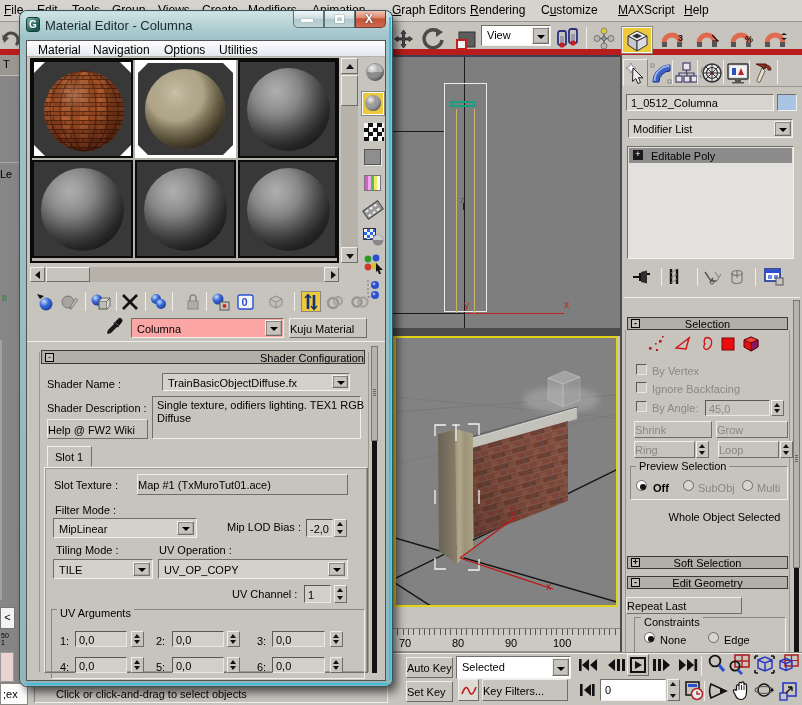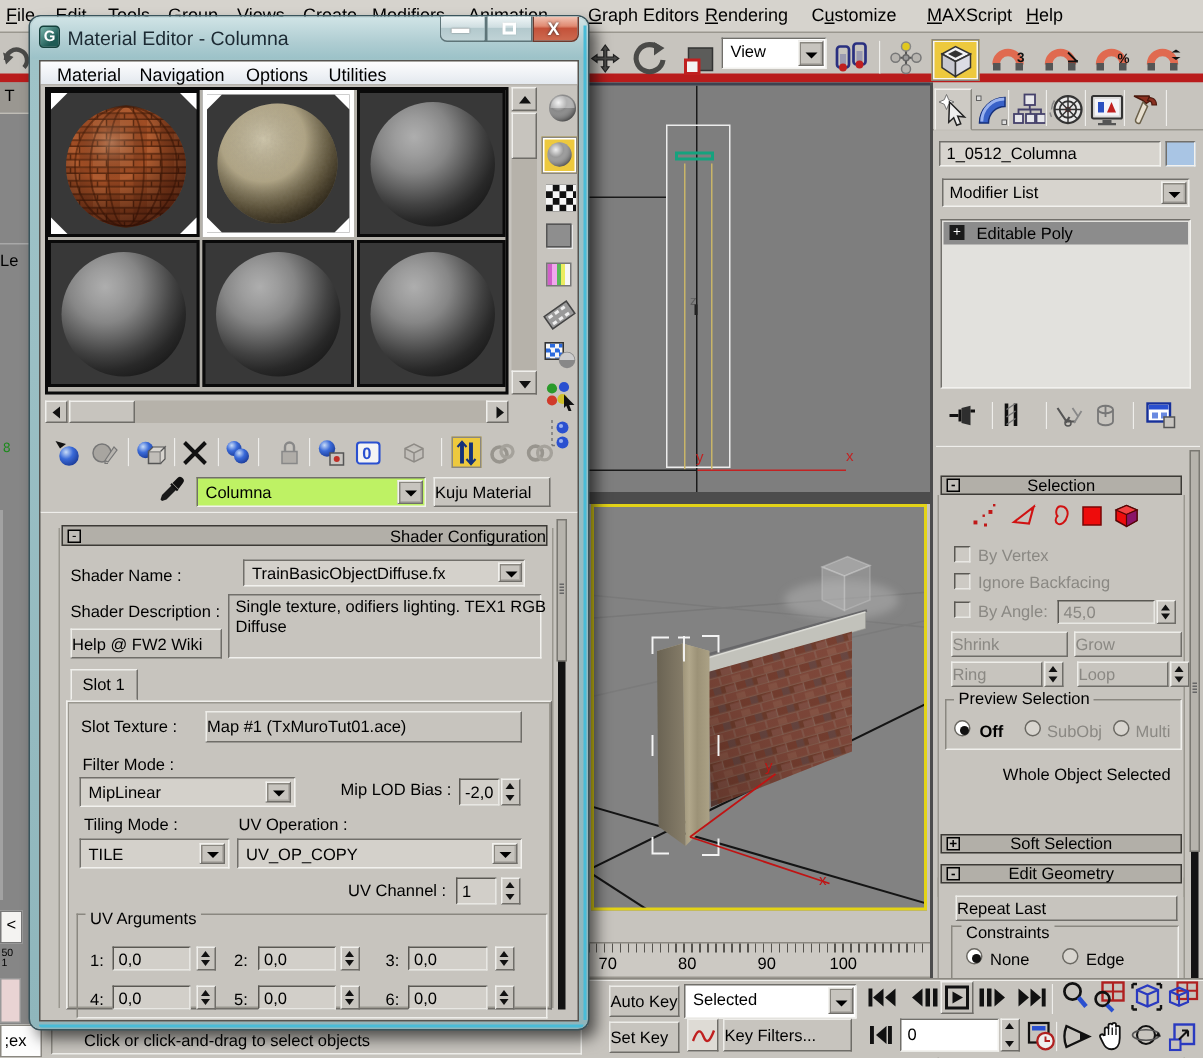--- a/index.html
+++ b/index.html
@@ -385,21 +385,21 @@
   <div class="rad" style="left:120px;top:425px"></div>
     <span class="abs gray" style="left:135px;top:427px">Multi</span>
   <div class="abs" style="left:22px;top:456px;width:161px;text-align:center">Whole Object Selected</div>
 
   <div class="rhdr" style="left:5px;top:501px">Soft Selection</div>
   <div class="mbox" style="left:9px;top:503px">+</div>
   <div class="abs" style="left:3px;top:530px;width:1px;height:122px;background:#9a978f"></div>
   <div class="abs" style="left:167px;top:530px;width:1px;height:122px;background:#9a978f"></div>
   <div class="rhdr" style="left:5px;top:521px">Edit Geometry</div>
   <div class="mbox" style="left:9px;top:523px">-</div>
-  <div class="btn2" style="left:15px;top:542px;width:148px;height:17px;padding-top:2px">Repeat Last</div>
+  <div class="btn2" style="left:4px;top:542px;width:116px;height:17px;padding-top:2px">Repeat Last</div>
   <div class="grp" style="left:12px;top:562px;width:152px;height:40px"></div>
   <div class="grplbl" style="left:19px;top:561px">Constraints</div>
   <div class="rad" style="left:22px;top:577px;background:#fff"></div>
     <div class="abs" style="left:25.5px;top:580.5px;width:6px;height:6px;border-radius:50%;background:#111"></div>
   <span class="abs" style="left:38px;top:579px">None</span>
   <div class="rad" style="left:86px;top:577px"></div>
     <span class="abs" style="left:102px;top:579px">Edge</span>
 
   <div class="abs" style="left:171px;top:245px;width:7px;height:268px;background:#b6b3ac;border:1px solid #7a7872"></div>
   <div class="abs" style="left:173px;top:400px;width:3px;height:1px;background:#666;box-shadow:0 2px 0 #666,0 4px 0 #666,0 6px 0 #666"></div>
@@ -745,21 +745,21 @@
           <circle cx="6" cy="9" r="4.6" fill="none" stroke="#98958e" stroke-width="2.4"></circle>
           <circle cx="12" cy="9" r="4.6" fill="none" stroke="#a5a29b" stroke-width="2.2"></circle>
         </svg>
     </div>
 
     <svg class="abs" style="left:79px;top:277px" width="17" height="17" viewBox="0 0 17 17">
         <path d="M1,15 L2,12 L9,5 L12,8 L5,15 L2,16 Z" fill="#1a1a1a"></path>
         <path d="M9,4 L12,1 a2,2 0 0 1 4,3 L13,8 Z" fill="#111"></path>
         <path d="M8,4.5 L12.5,9" stroke="#111" stroke-width="1.5"></path>
       </svg>
-    <div class="abs sunk" style="left:104px;top:277px;width:153px;height:20px;background:#bef264">
+    <div class="abs sunk" style="left:104px;top:277px;width:153px;height:20px;background:#fca5a5">
       <span class="abs" style="left:5px;top:4px">Columna</span>
       <div class="btn" style="right:1px;top:1px;width:17px;height:16px">
           <div class="da" style="left:4px;top:6px"></div>
         </div>
     </div>
     <div class="btn2" style="left:262px;top:277px;width:78px;height:20px;padding-top:4px">Kuju Material</div>
     <div class="abs" style="left:0;top:300px;width:358px;height:1px;background:#8a8780;border-bottom:1px solid #efeeeb"></div>
 
     <div class="abs" style="left:344px;top:305px;width:7px;height:95px;background:#b6b3ac;border:1px solid #7a7872"></div>
     <div class="abs" style="left:346px;top:348px;width:3px;height:1px;background:#666;box-shadow:0 2px 0 #666,0 4px 0 #666,0 6px 0 #666"></div>

